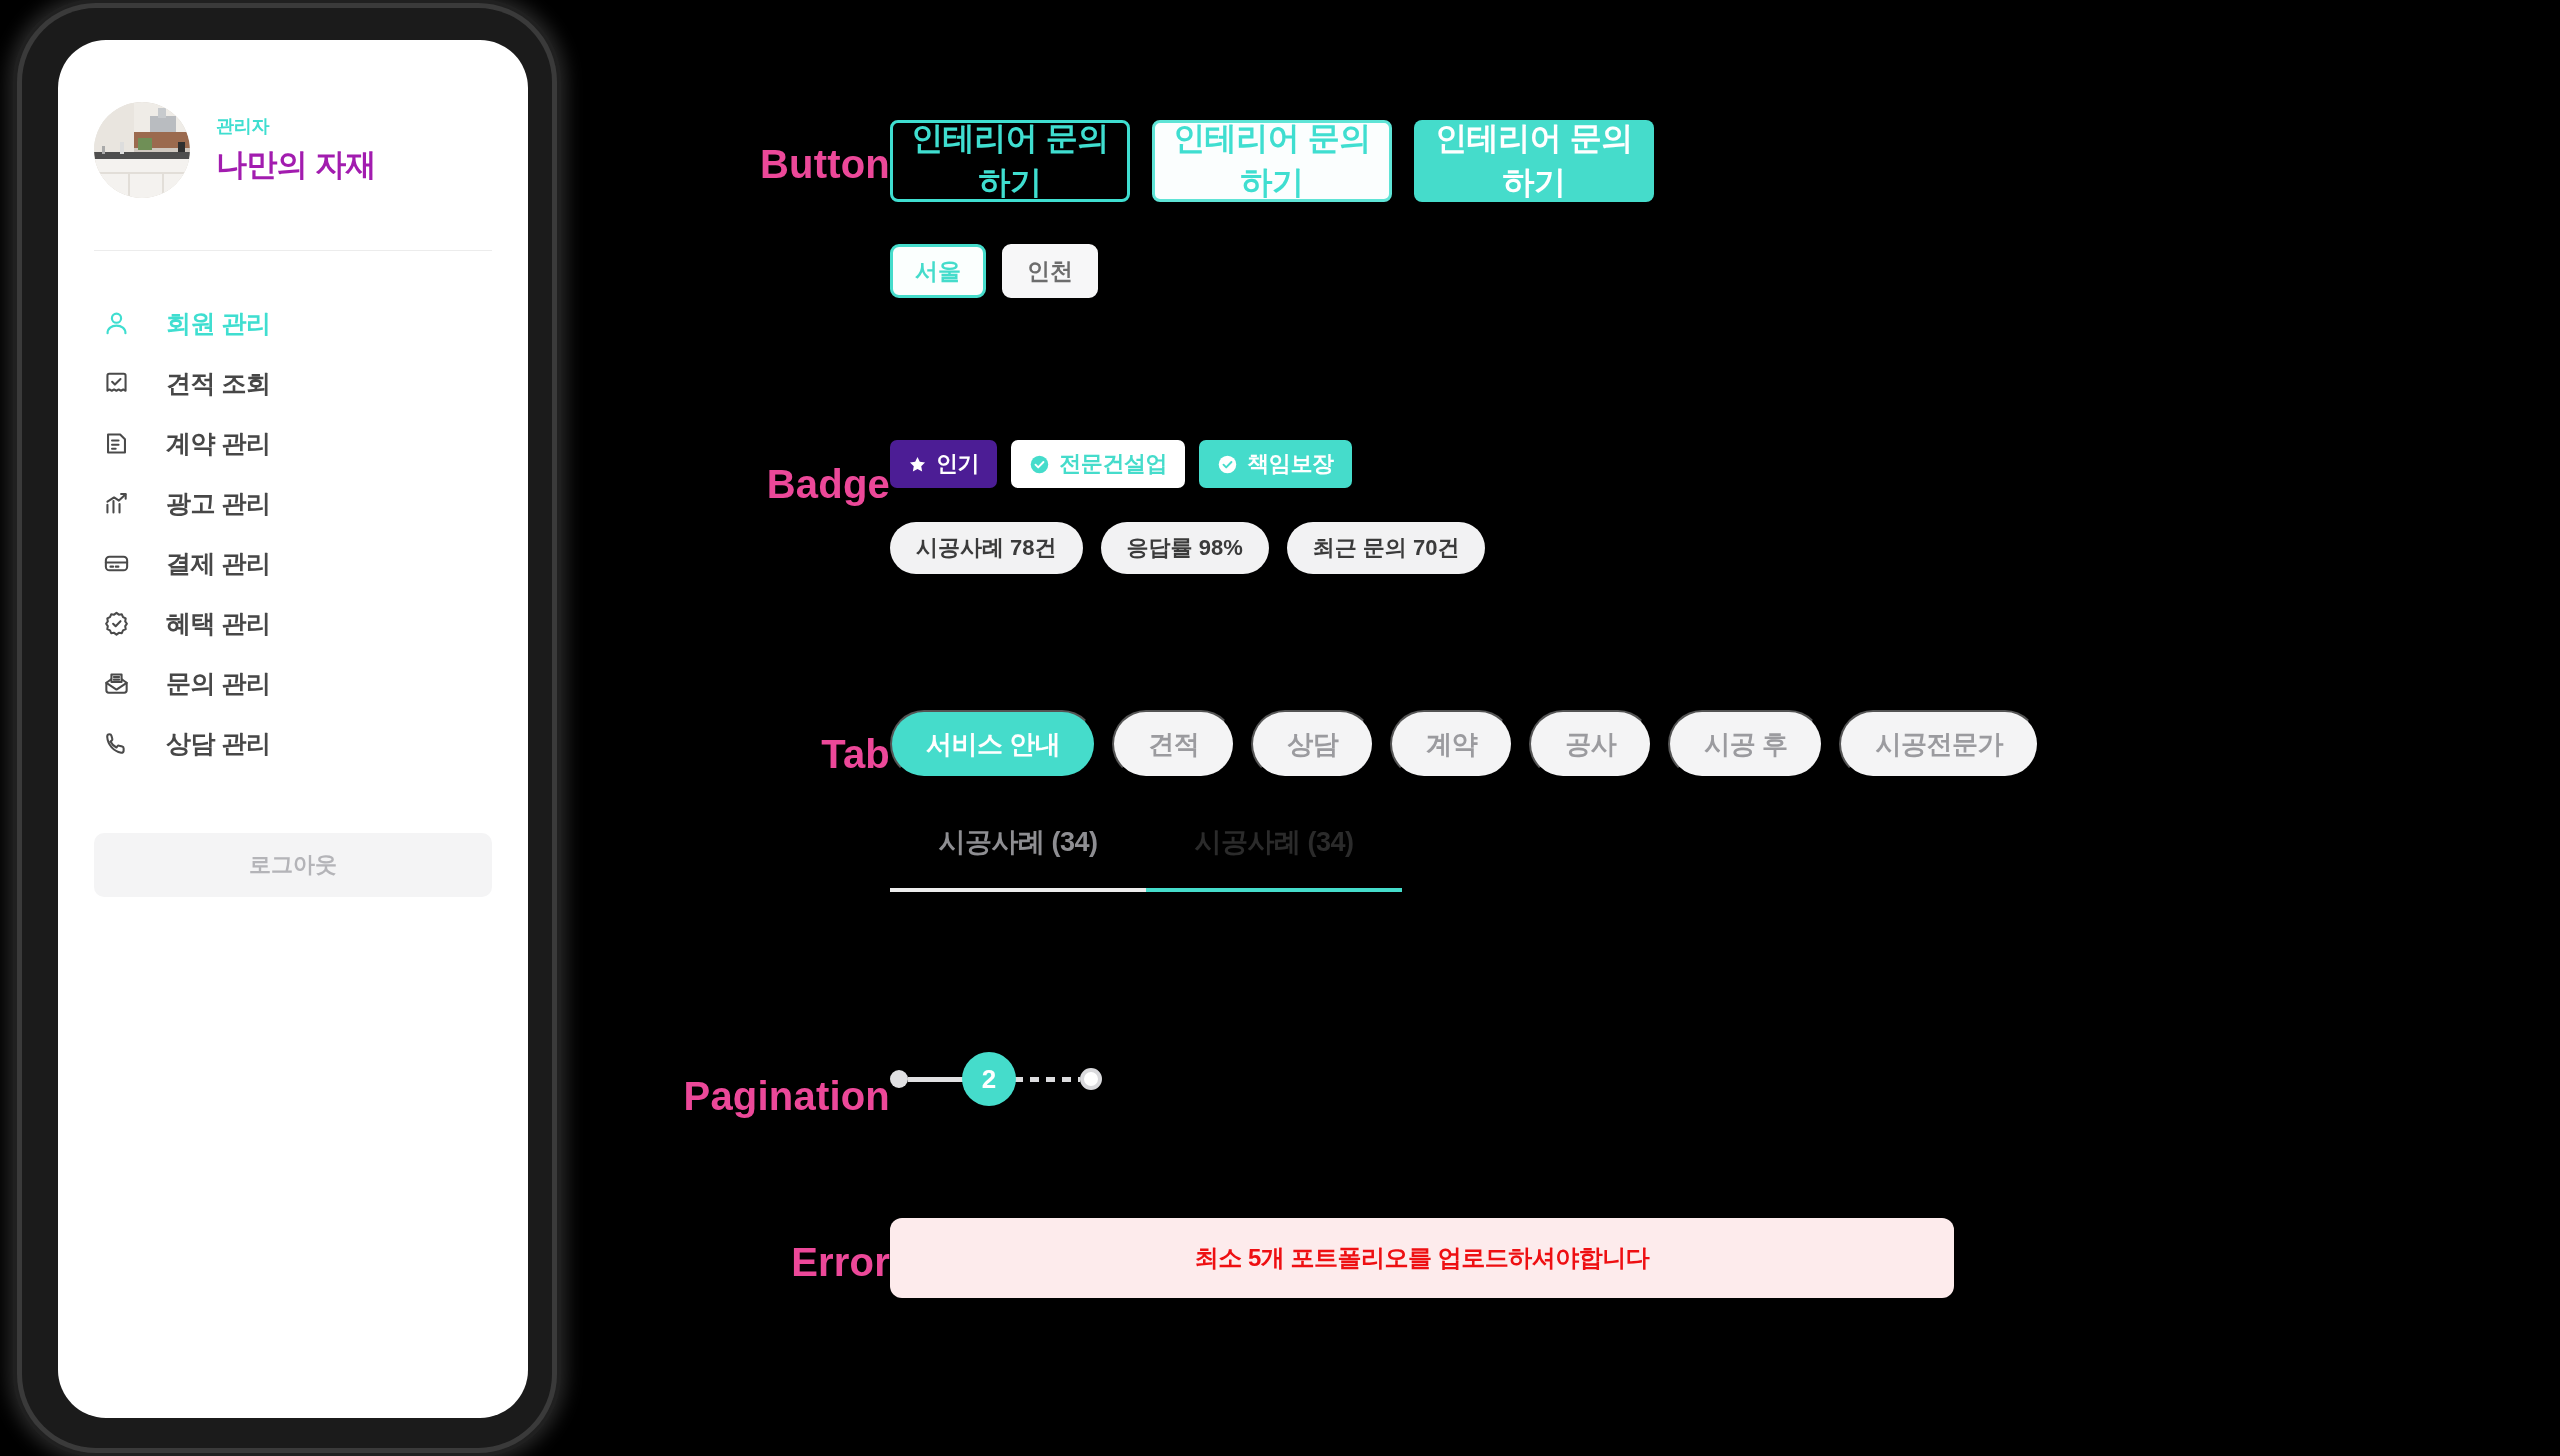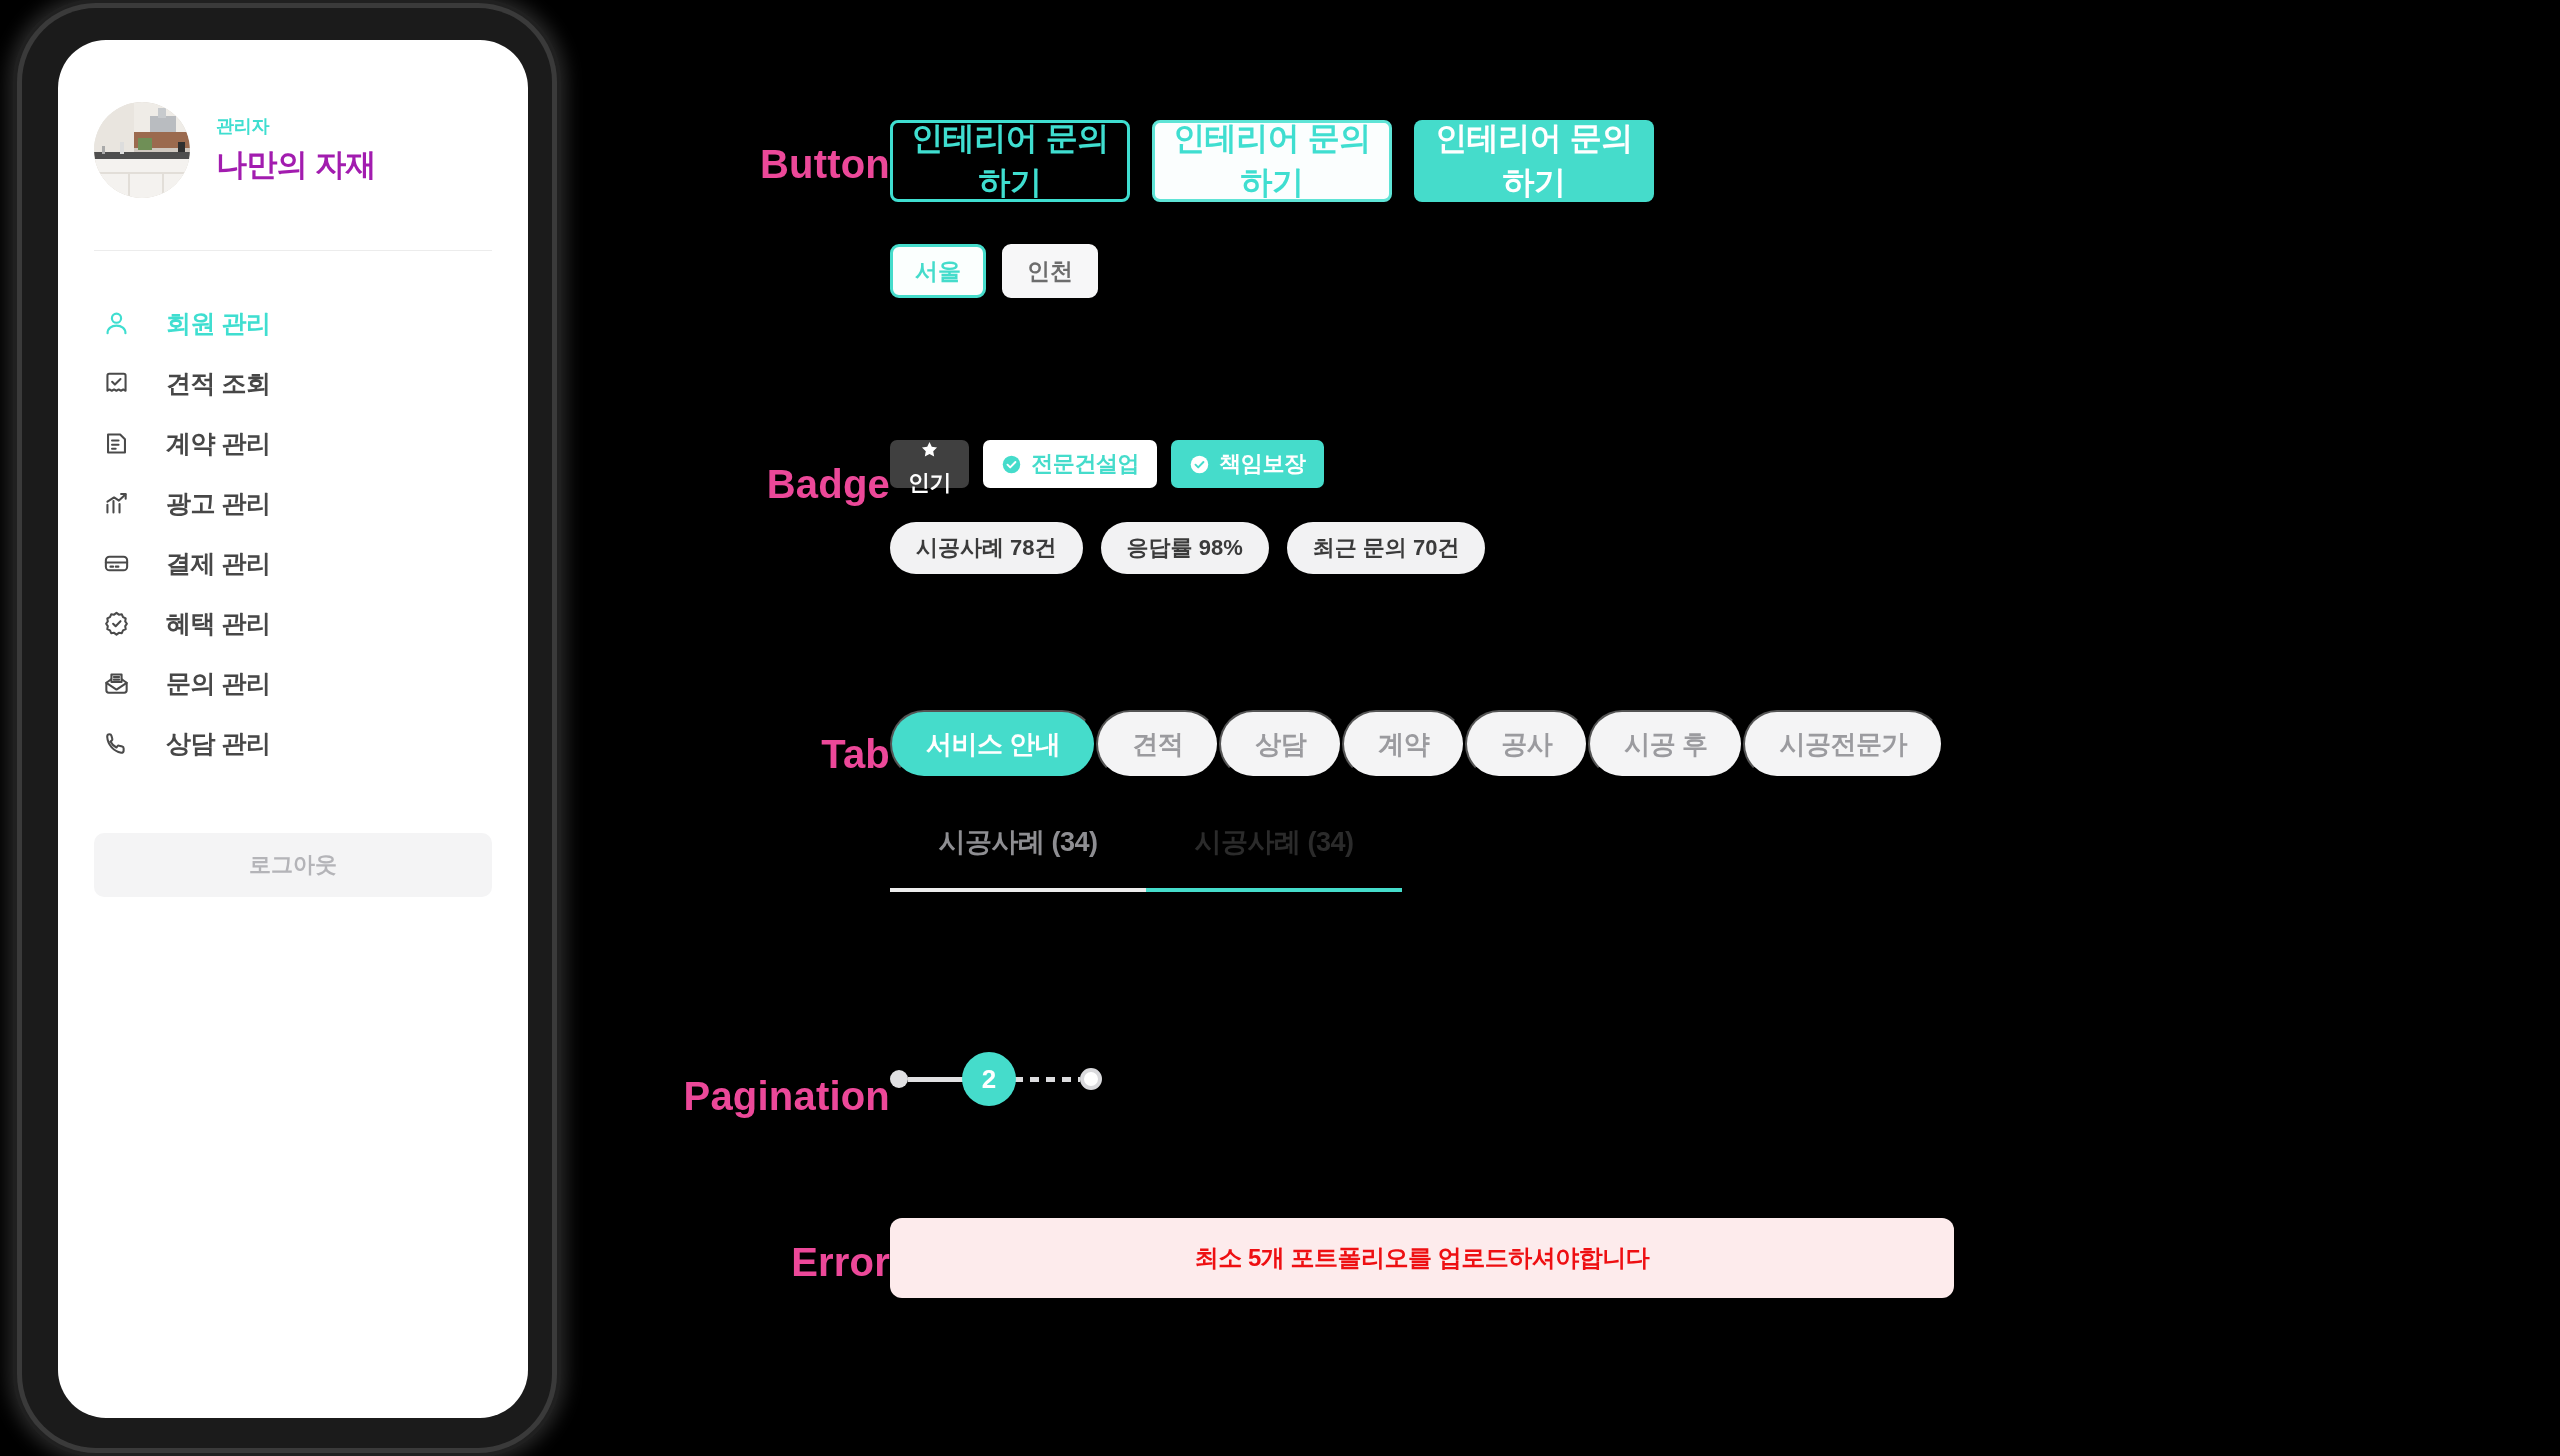--- a/index.html
+++ b/index.html
@@ -230,21 +230,21 @@
     padding: 0 18px;
     border-radius: 7px;
     display: flex;
     align-items: center;
     gap: 9px;
     font-size: 22px;
     font-weight: 700;
     letter-spacing: -0.4px;
     box-sizing: border-box;
   }
-  .badge-dark { background: #404040; color: #ffffff; flex-direction: column; }
+  .badge-dark { background: #4c1d95; color: #ffffff; }
   .badge-white { background: #ffffff; color: #45dccb; }
   .badge-teal { background: #45dccb; color: #ffffff; }
   .badge-ico { display: flex; align-items: center; }
 
   .stat-row {
     display: flex;
     gap: 18px;
     margin-top: 34px;
   }
   .stat-pill {
@@ -257,20 +257,21 @@
     font-weight: 600;
     display: flex;
     align-items: center;
     justify-content: center;
     box-sizing: border-box;
   }
 
   
   .tab-pill-row {
     display: flex;
+    gap: 16px;
     align-items: flex-end;
   }
   .tab-pill {
     height: 68px;
     padding: 0 34px;
     border-radius: 34px;
     font-size: 26px;
     font-weight: 700;
     letter-spacing: -0.5px;
     display: flex;

